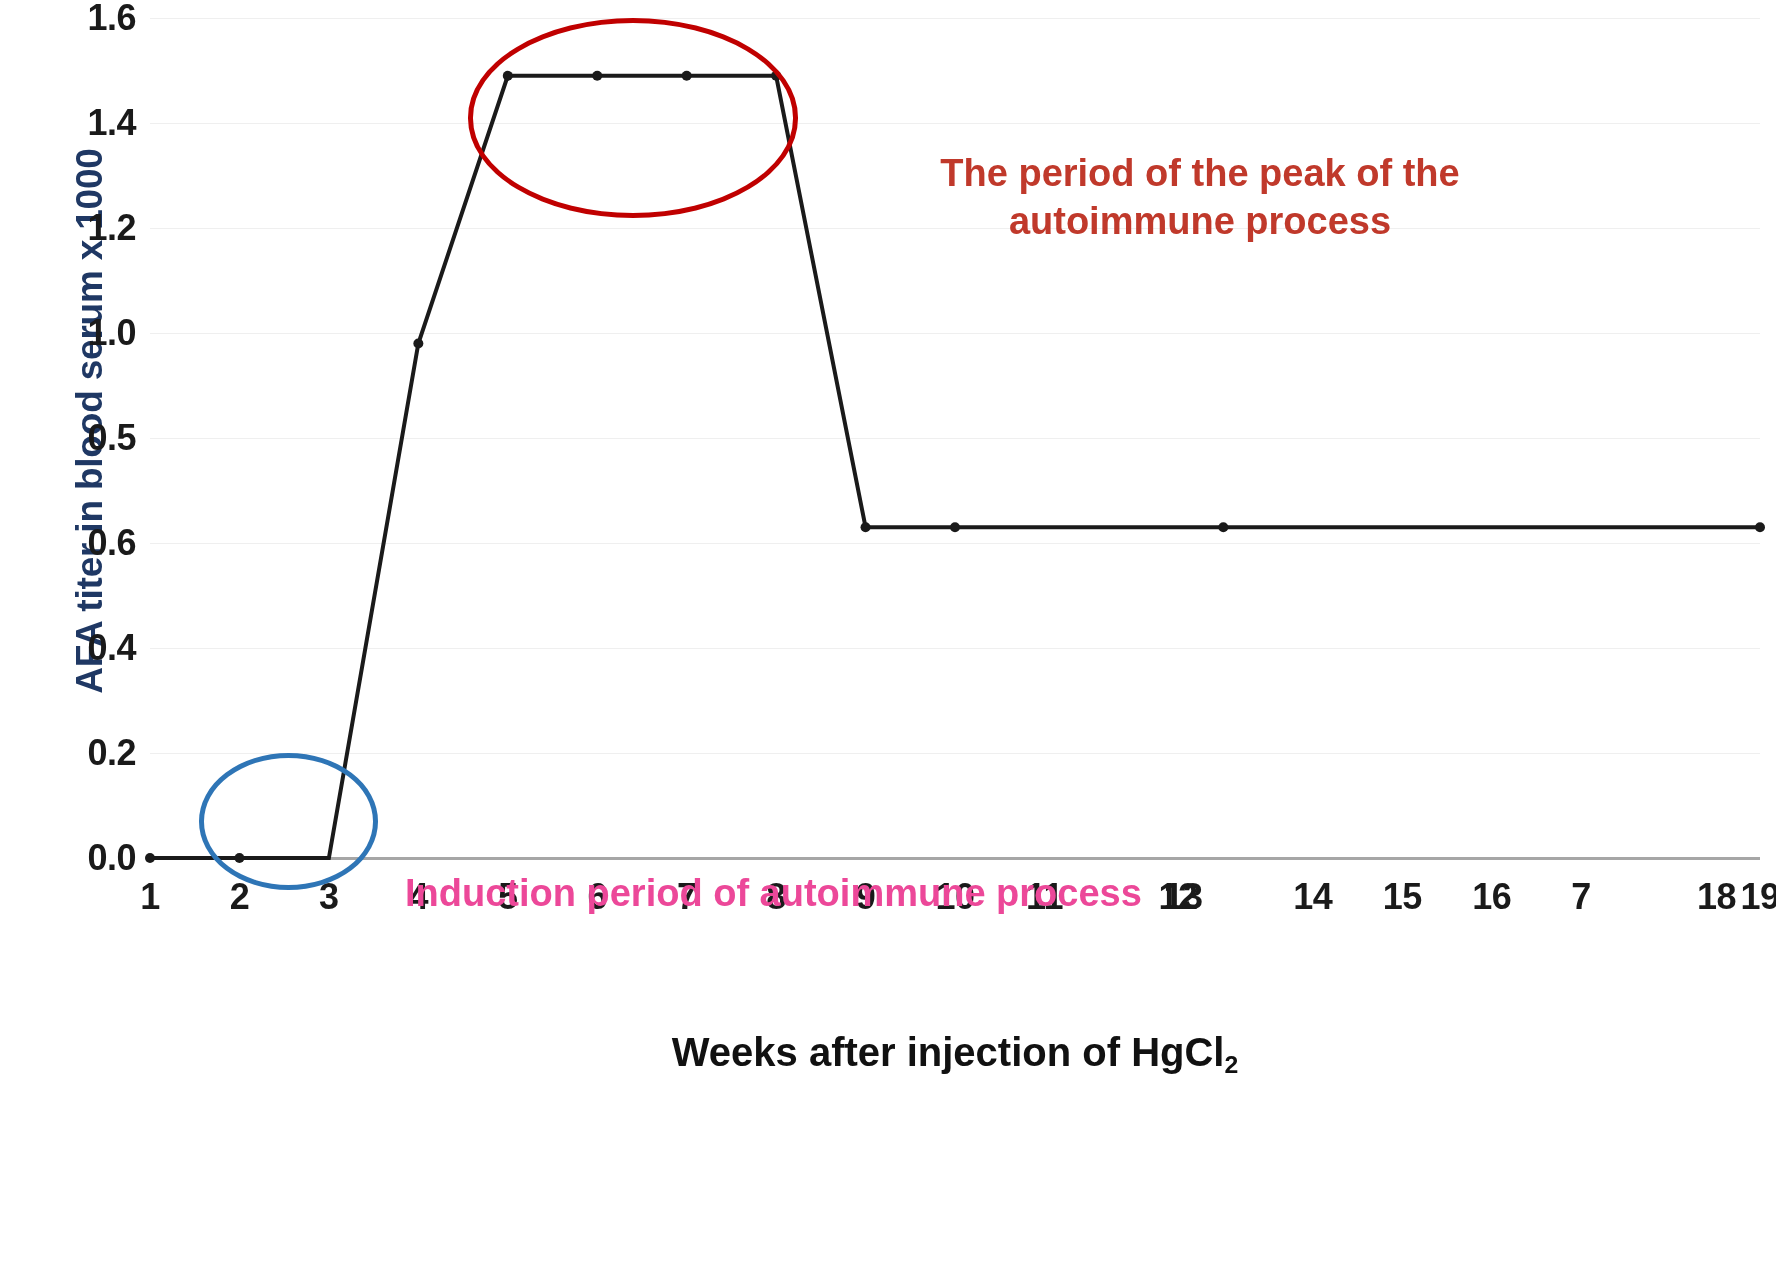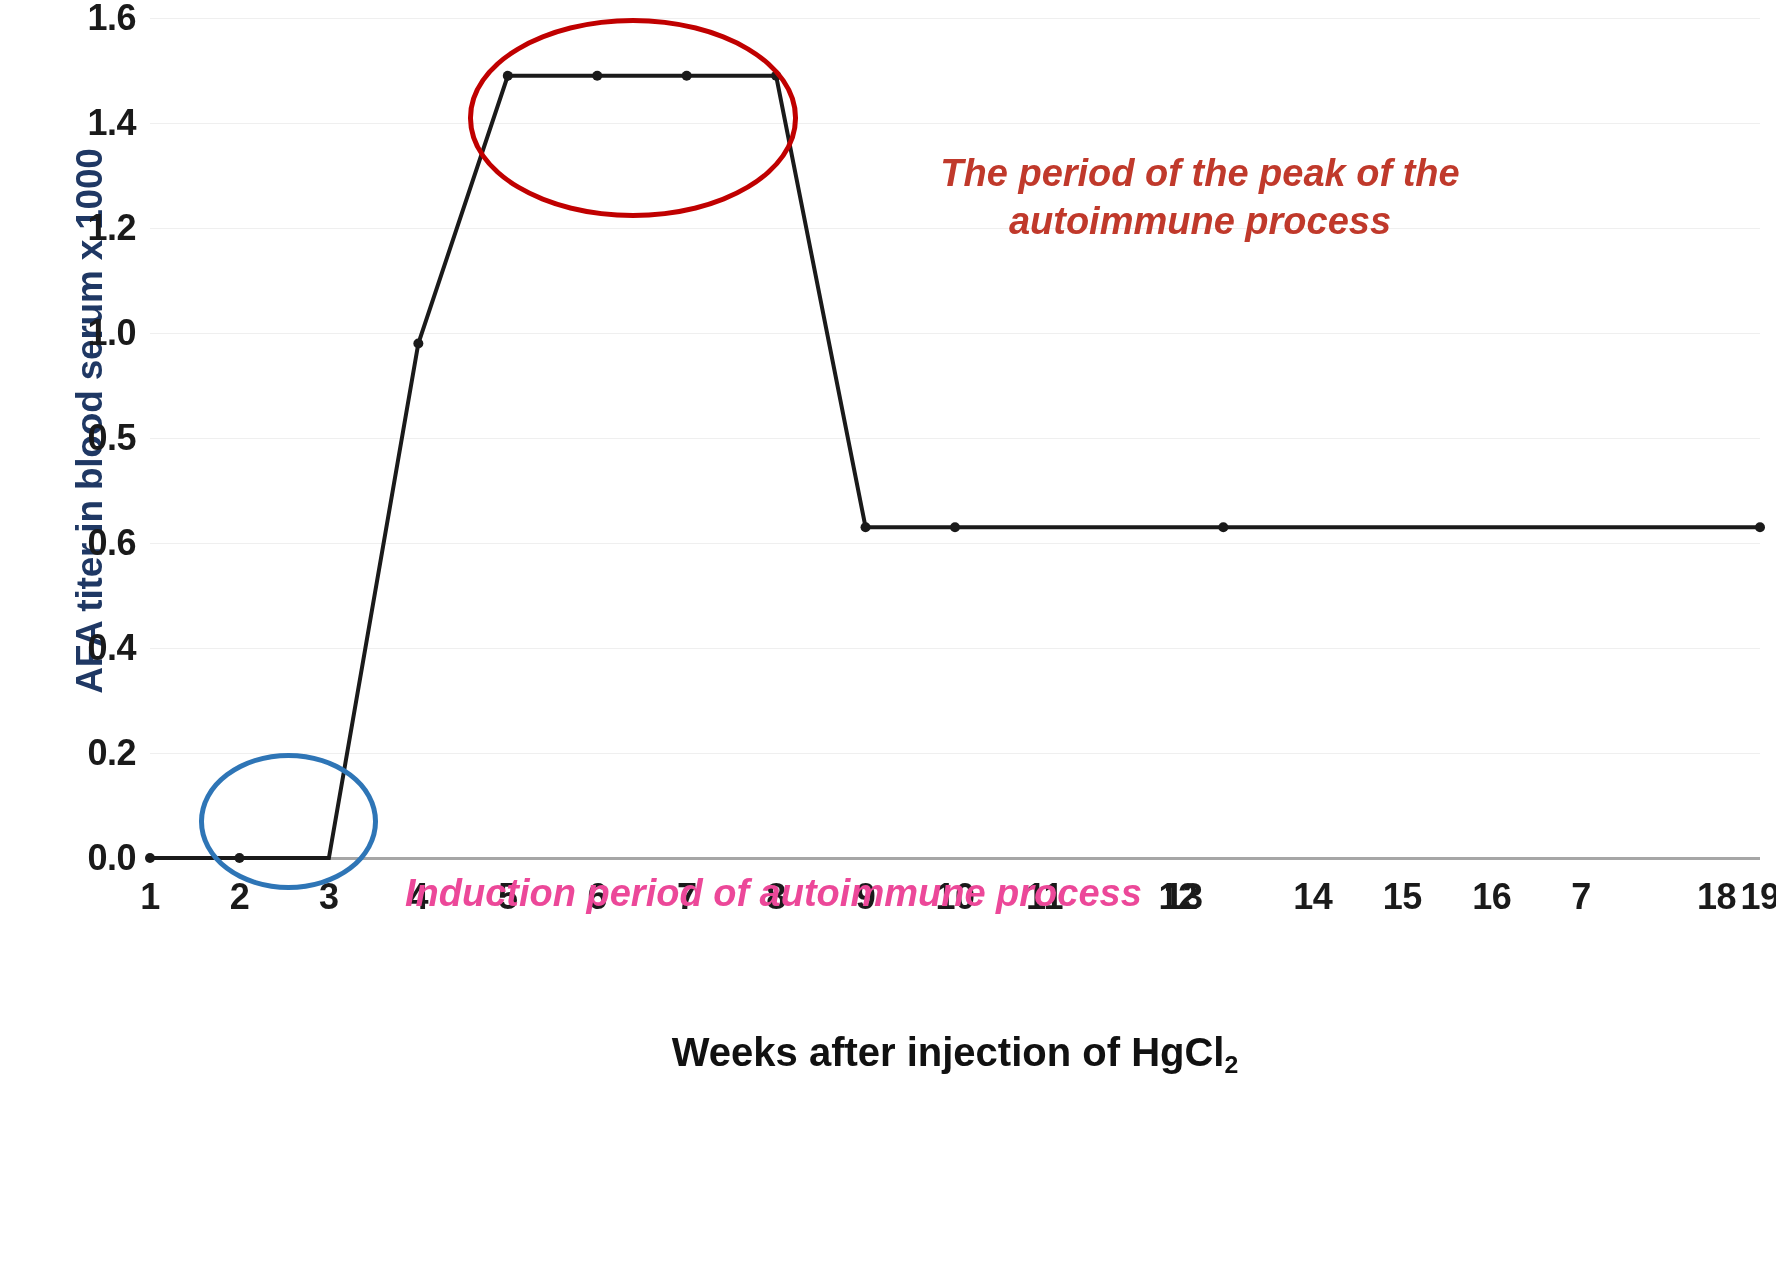--- a/index.html
+++ b/index.html
@@ -110,21 +110,20 @@
   .ellipse-induction {
     border-width: 5px;
     border-color: #2E75B6;
   }
 
   .annotation-text {
     position: absolute;
     font-weight: bold;
     line-height: 1.25;
     white-space: pre-line;
-    font-style: italic;
   }
   .annotation-peak {
     color: #C0392B;
     font-size: 38px;
     text-align: center;
     left: 850px;
     top: 150px;
     width: 700px;
   }
   .annotation-induction {

